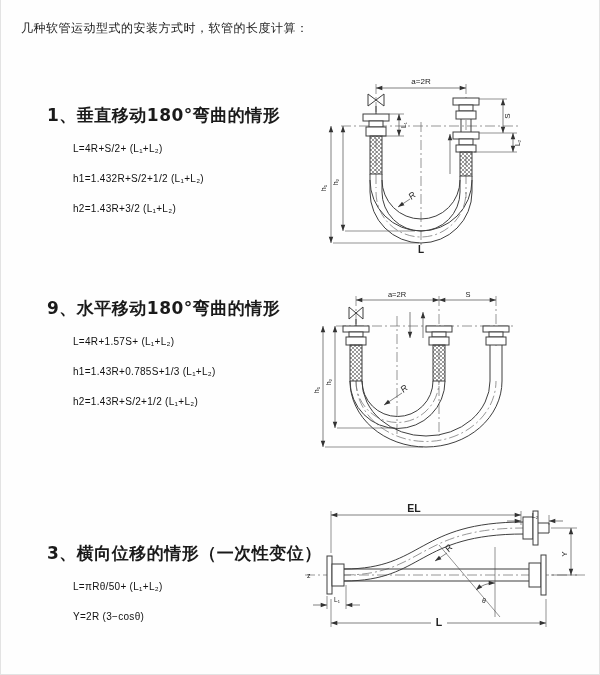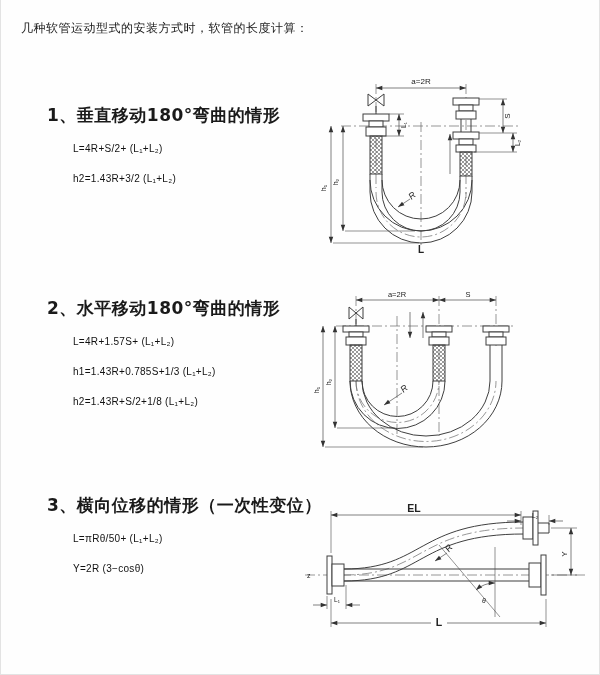--- a/index.html
+++ b/index.html
@@ -33,34 +33,35 @@
 <body>
 
 <div class="canvas">
 
   <div class="title">几种软管运动型式的安装方式时，软管的长度计算：</div>
 
   <div class="sec" style="top:104px">
     <div class="heading">1、垂直移动180°弯曲的情形</div>
     <div class="formulas">
       <div class="formula">L=4R+S/2+ (L₁+L₂)</div>
+      <div class="formula">h1=1.432R+S/2+1/2 (L₁+L₂)</div>
       <div class="formula">h2=1.43R+3/2 (L₁+L₂)</div>
     </div>
   </div>
 
   <div class="sec" style="top:297px">
-    <div class="heading">2、水平移动180°弯曲的情形</div>
+    <div class="heading">9、水平移动180°弯曲的情形</div>
     <div class="formulas">
       <div class="formula">L=4R+1.57S+ (L₁+L₂)</div>
       <div class="formula">h1=1.43R+0.785S+1/3 (L₁+L₂)</div>
-      <div class="formula">h2=1.43R+S/2+1/8 (L₁+L₂)</div>
+      <div class="formula">h2=1.43R+S/2+1/2 (L₁+L₂)</div>
     </div>
   </div>
 
-  <div class="sec" style="top:494px">
+  <div class="sec" style="top:542px">
     <div class="heading">3、横向位移的情形（一次性变位）</div>
     <div class="formulas">
       <div class="formula">L=πRθ/50+ (L₁+L₂)</div>
       <div class="formula">Y=2R (3−cosθ)</div>
     </div>
   </div>
 
   <svg class="diag" style="left:310px;top:70px" width="240" height="185" viewBox="0 0 240 185">
     <defs>
       <marker id="ar1" viewBox="0 0 10 8" refX="9.5" refY="4" markerWidth="10" markerHeight="8" orient="auto-start-reverse">

